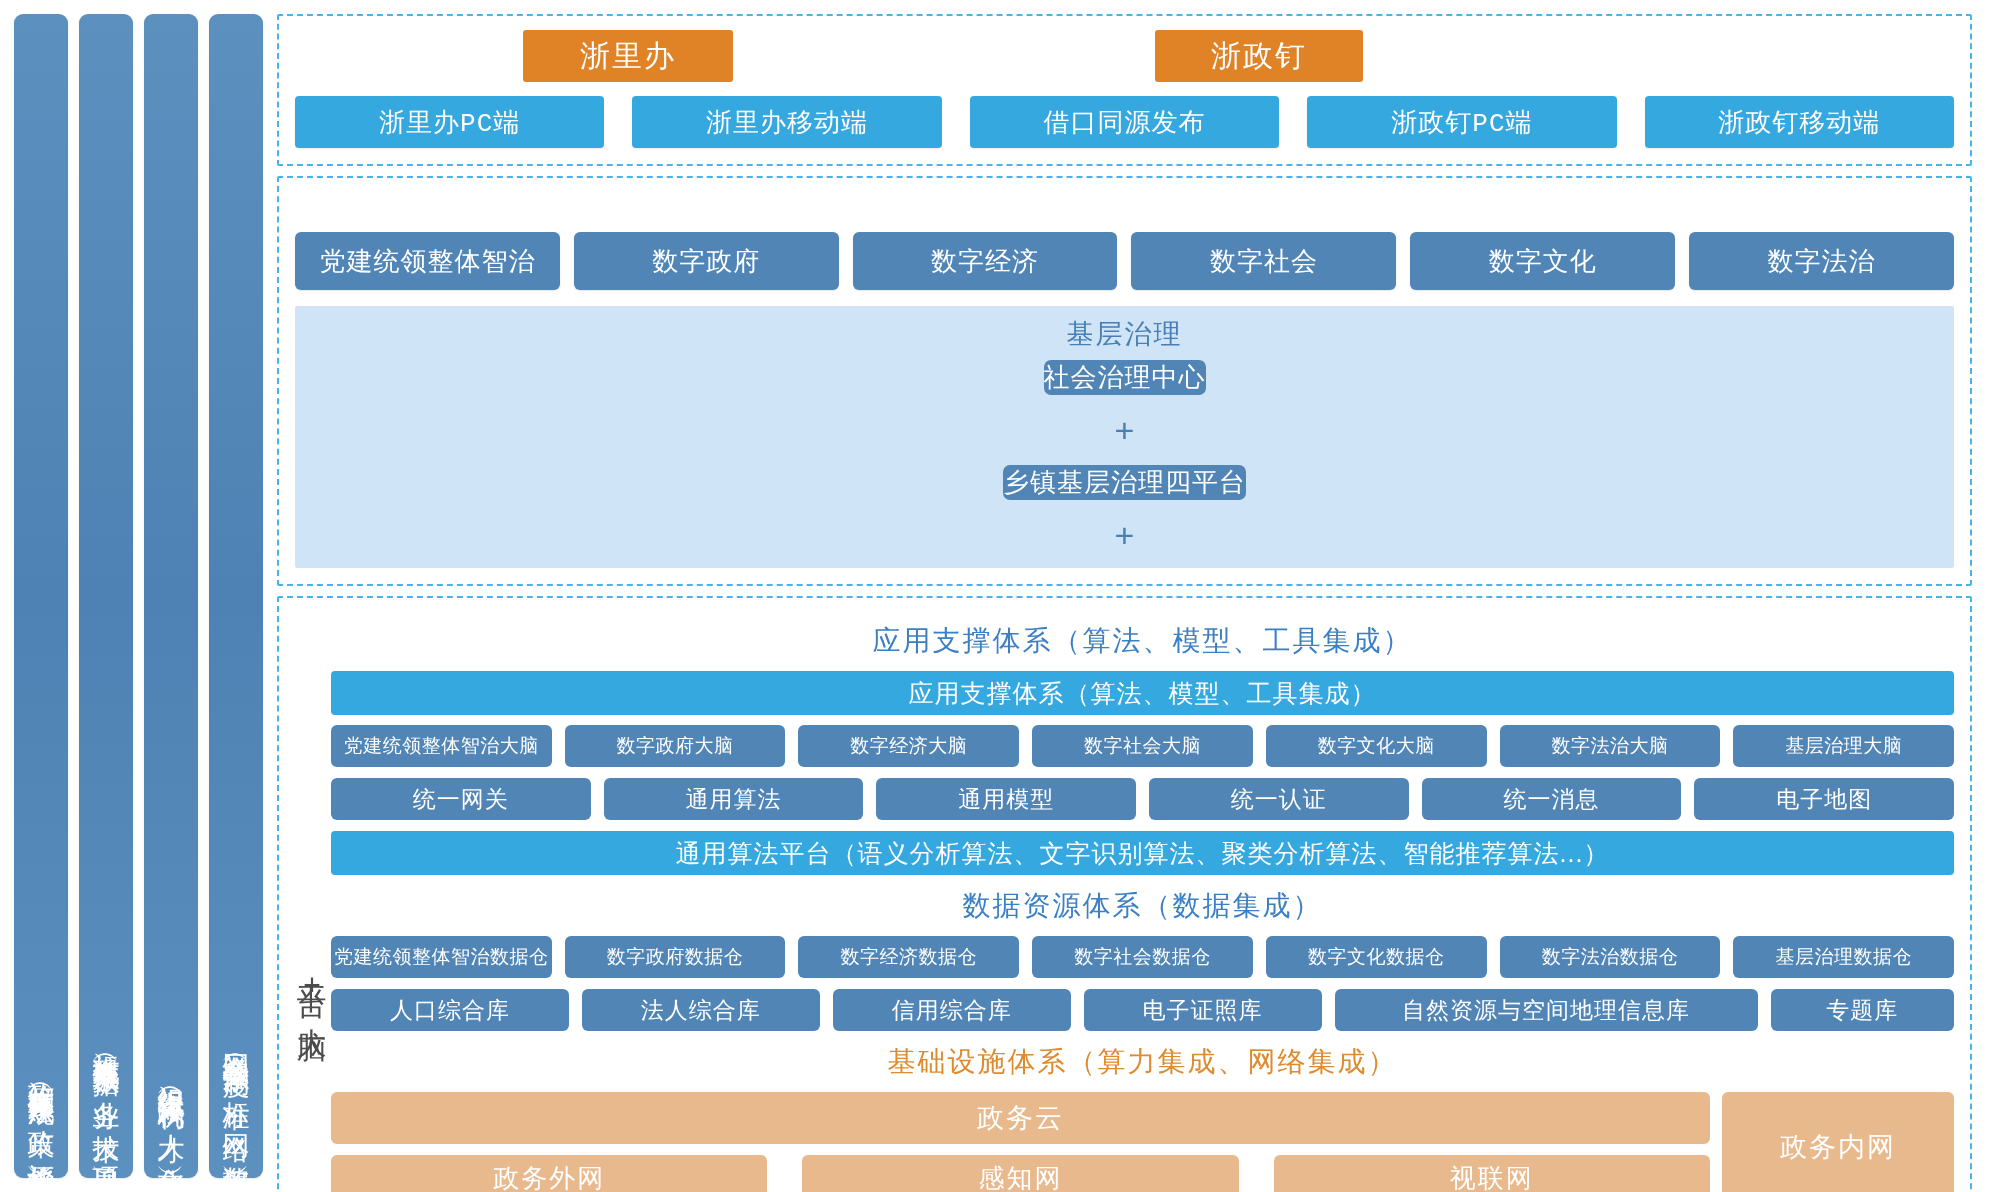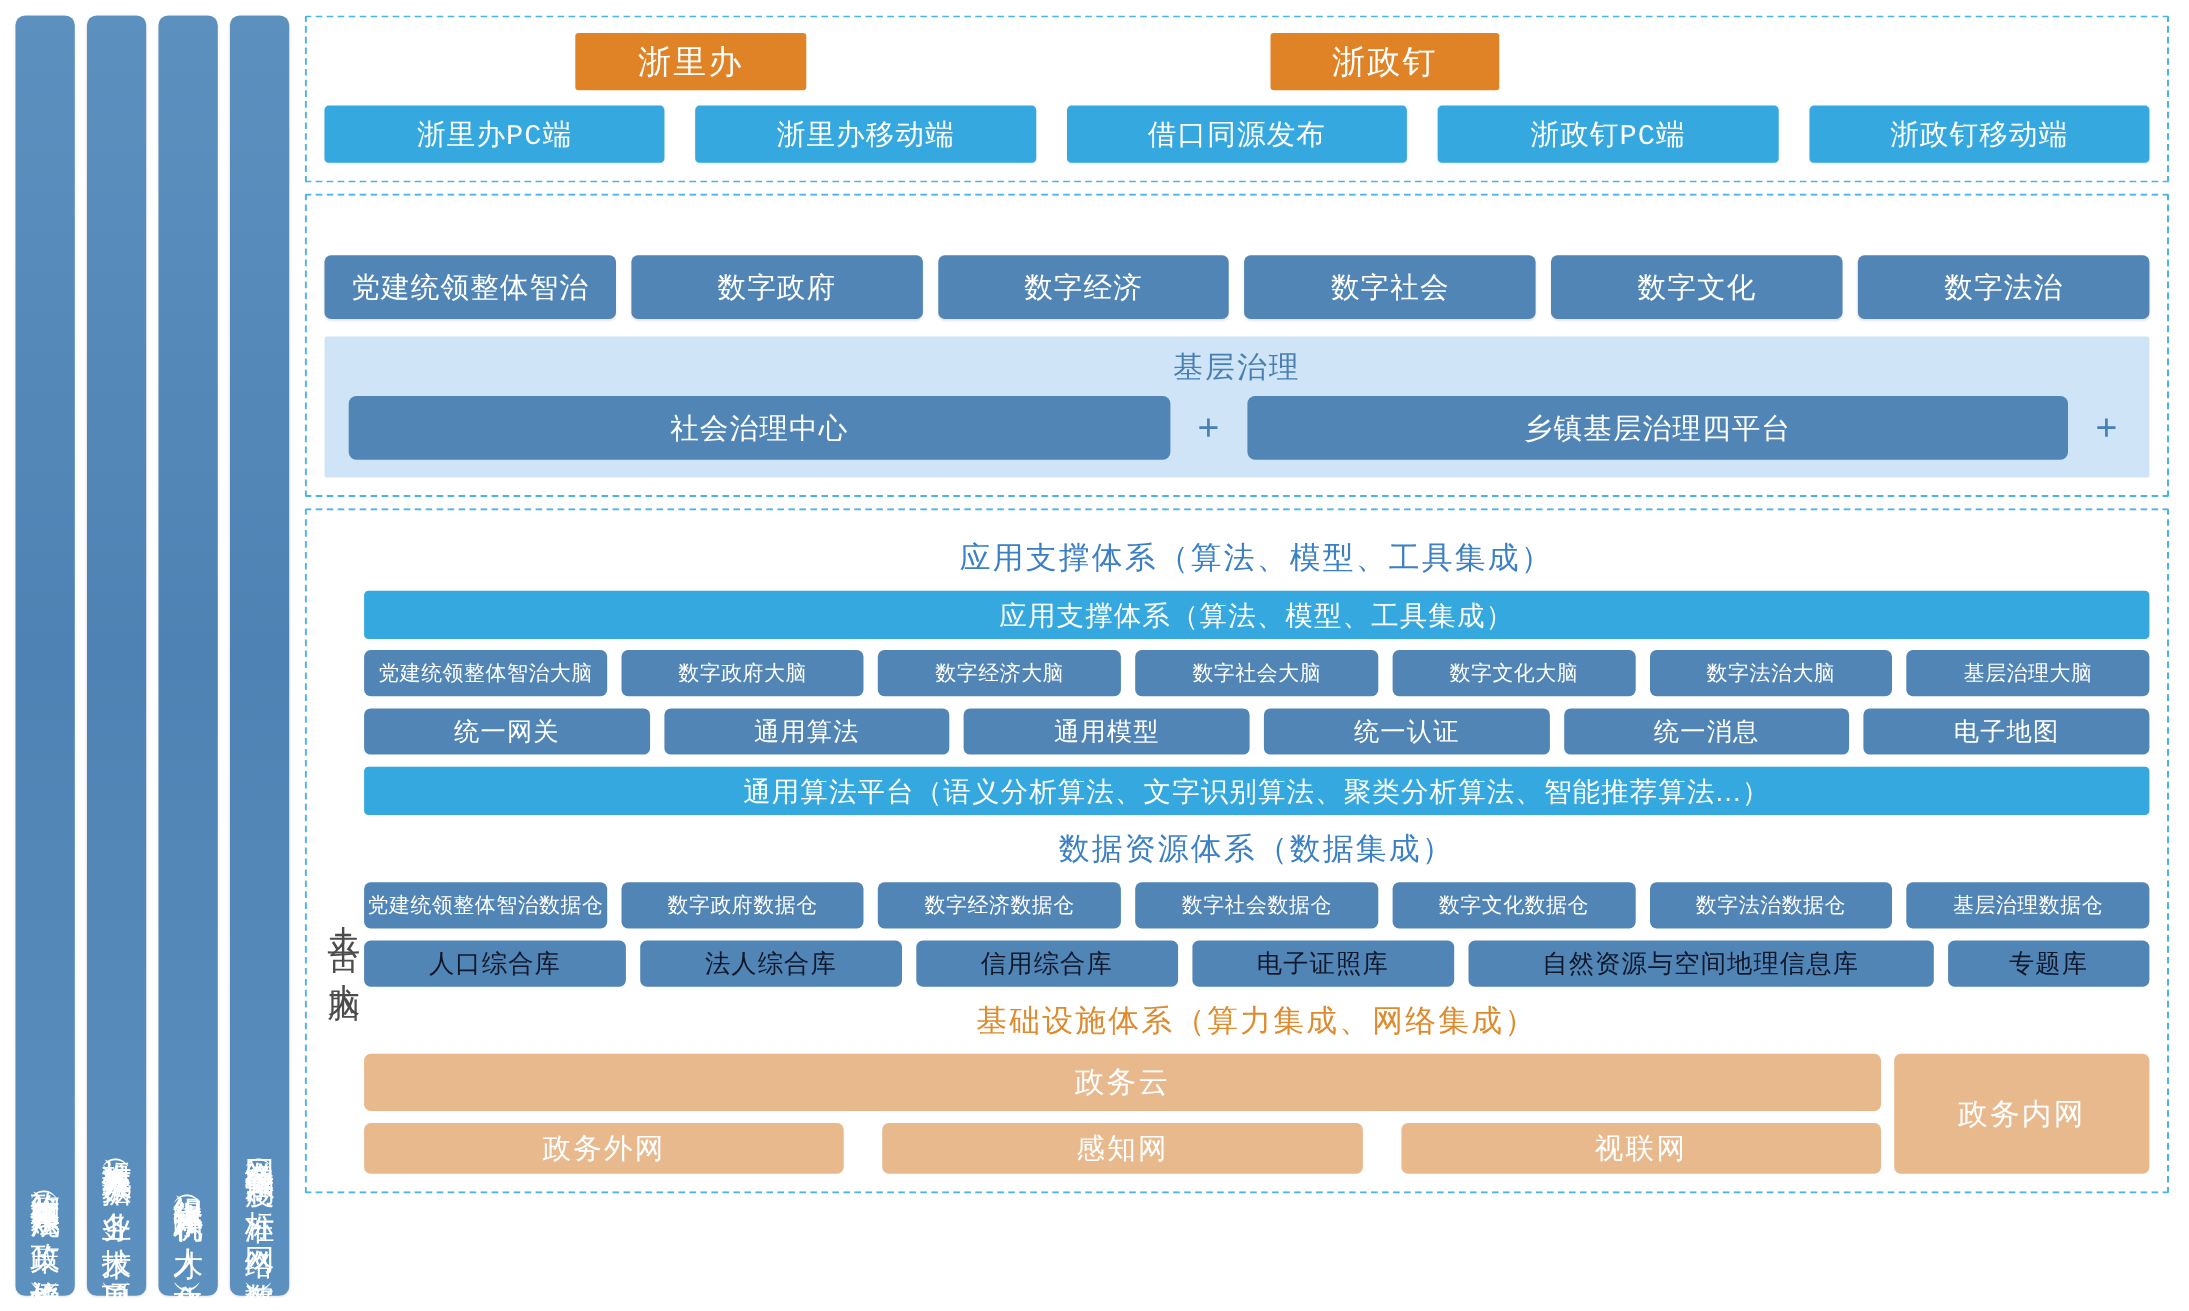--- a/index.html
+++ b/index.html
@@ -130,20 +130,21 @@
     color: #4a7fb3;
     letter-spacing: 2px;
     margin-bottom: 8px;
   }
   .grass-row {
     display: flex;
     align-items: center;
     justify-content: center;
     gap: 18px;
     padding: 0 8px;
+    flex-direction: column;
   }
   .grass-btn {
     flex: 1 1 0;
     height: 58px;
     background: #5085b6;
     color: #fff;
     font-size: 26px;
     border-radius: 7px;
     display: flex; align-items: center; justify-content: center;
     letter-spacing: 1px;
@@ -212,21 +213,21 @@
     font-size: 23px;
     border-radius: 6px;
     display: flex; align-items: center; justify-content: center;
     letter-spacing: 1px;
     white-space: nowrap;
   }
   .lib-row { display: flex; gap: 13px; margin-bottom: 4px; }
   .lib-btn {
     height: 42px;
     background: #5085b6;
-    color: #0f172a;
+    color: #ffffff;
     font-size: 23px;
     border-radius: 6px;
     display: flex; align-items: center; justify-content: center;
     letter-spacing: 1px;
     white-space: nowrap;
     padding: 0 10px;
     font-family: Liberation Mono, monospace;
   }
   .sec-sub-title {
     text-align: center;

